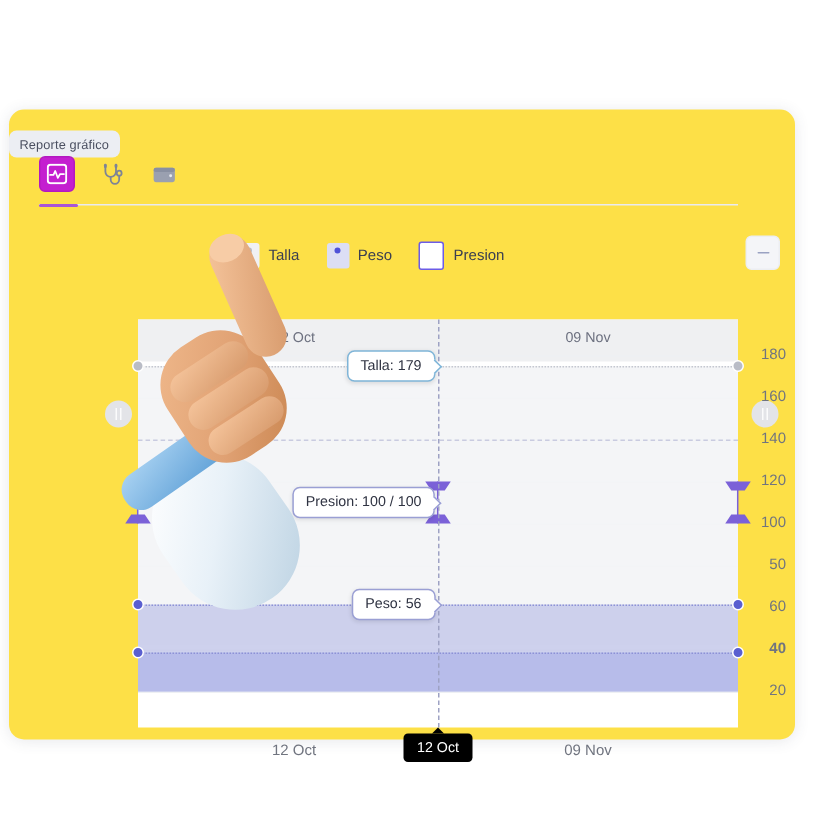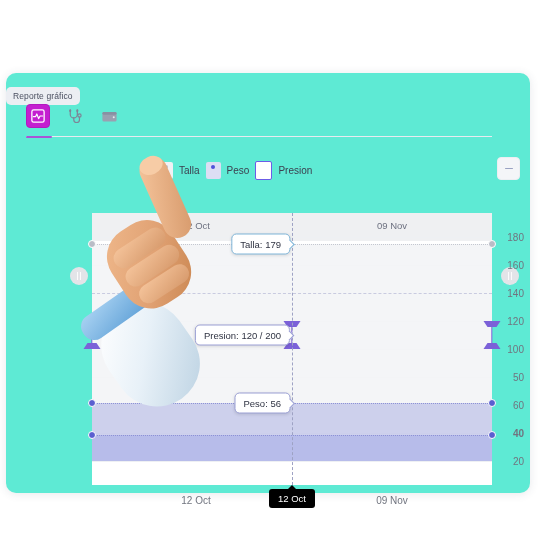--- a/index.html
+++ b/index.html
@@ -7,21 +7,21 @@
     width:550px;height:550px;
     background:#ffffff;
     font-family:"Liberation Sans", sans-serif;
     overflow:hidden;
     position:relative;
   }
   .app-card{
     position:absolute;
     left:6px; top:73px;
     width:524px; height:420px;
-    background:#5eead4;
+    background:#fde047;
     border-radius:10px;
     box-shadow:0 1px 10px rgba(60,64,90,.12);
     overflow:visible;
   }
   
   .chip-tooltip{
     position:absolute; left:0px; top:14px;
     background:#eceef3; color:#4a4f60;
     font-size:8.5px; padding:4px 7px; border-radius:5px;
     white-space:nowrap; letter-spacing:.1px;
@@ -45,21 +45,21 @@
     position:absolute;left:20px;top:63px;width:466px;height:1px;
     background:#e9eaf0;
   }
   .divider-line:before{
     content:"";position:absolute;left:0;top:-0.5px;width:26px;height:2px;
     background:#a855d6;border-radius:2px;
   }
   
   .legend{
     position:absolute;left:152px;top:88px;
-    display:flex;align-items:center;gap:6px;
+    display:flex;align-items:center;gap:18px;
   }
   .legend-item{display:flex;align-items:center;gap:6px;cursor:pointer;}
   .legend-swatch{
     width:15px;height:17px;border-radius:2px;position:relative;
   }
   .legend-swatch .dot{
     position:absolute;left:50%;top:2.5px;transform:translateX(-50%);
     width:4px;height:4px;border-radius:50%;
   }
   .legend-label{font-size:10px;color:#3c4050;white-space:nowrap;}
@@ -288,21 +288,21 @@
       </div>
       <div class="err-bar" style="left:400px;top:108px;height:28px;">
         <span class="stem"></span>
         <span class="err-cap" style="top:0;border-top:6px solid #7b61d8;"></span>
         <span class="err-cap" style="bottom:0;border-bottom:6px solid #7b61d8;"></span>
       </div>
 
       <div class="cursor-line" style="left:200px;"></div>
 
       <div class="tip blue" style="left:198px;top:31px;">Talla: 179</div>
-      <div class="tip" style="left:198px;top:122px;">Presion: 120 / 200</div>
+      <div class="tip" style="left:198px;top:122px;">Presion: 100 / 100</div>
       <div class="tip" style="left:198px;top:190px;">Peso: 56</div>
     </div>
 
     <div class="xlabel" style="left:190px;top:304px;">12 Oct</div>
     <div class="xlabel" style="left:386px;top:304px;">09 Nov</div>
     <div class="x-tip" style="left:286px;top:298px;">12 Oct</div>
   </div>
 
   <svg class="hand" viewBox="0 0 160 260">
     <defs>

